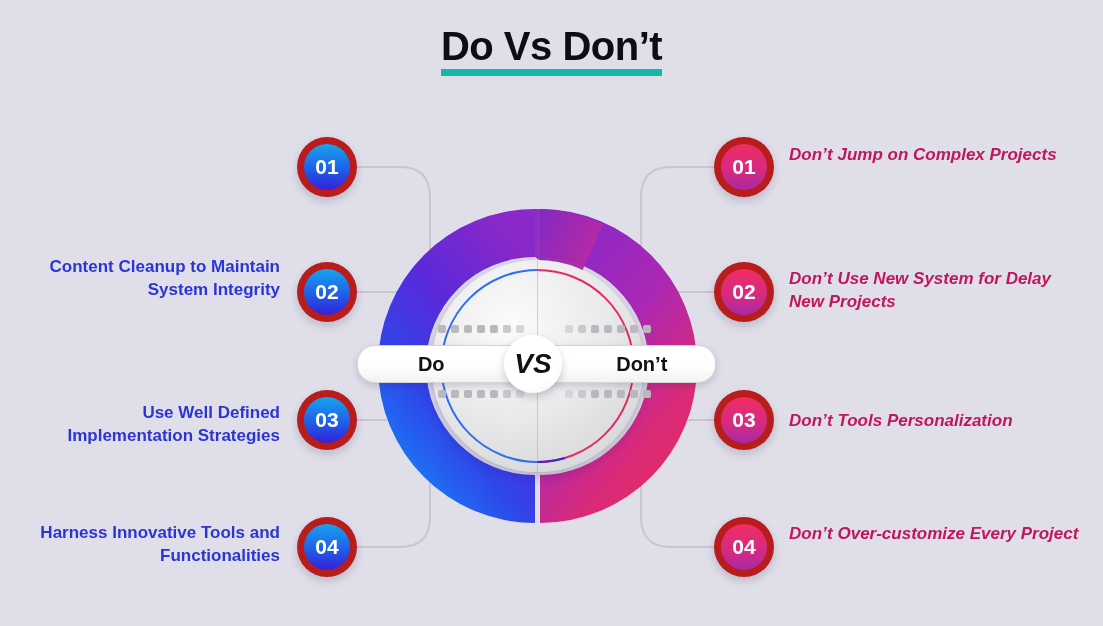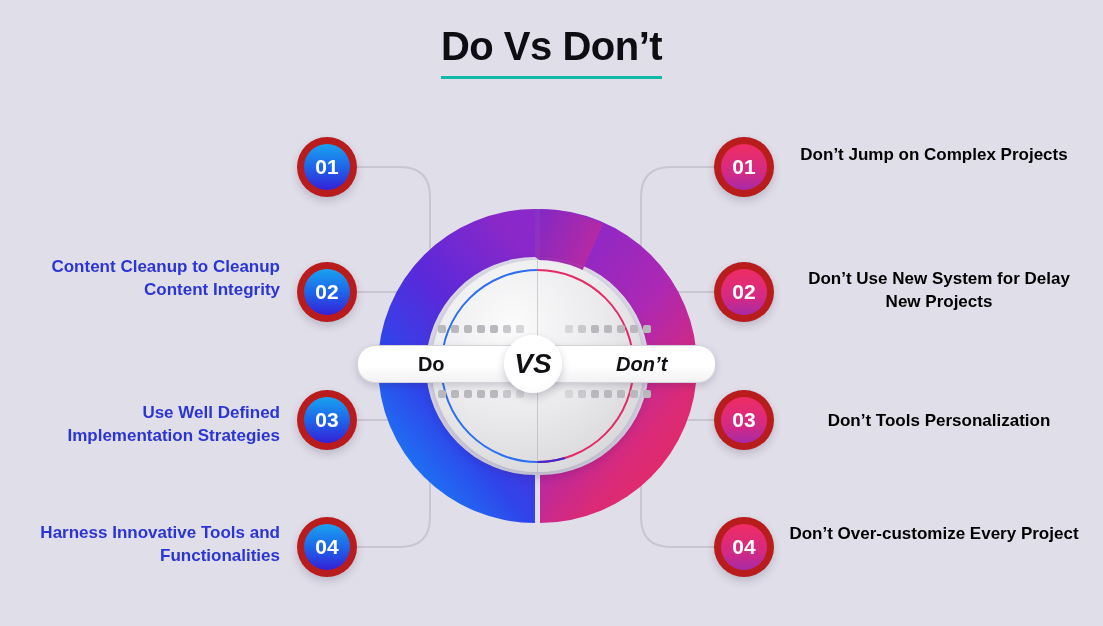--- a/index.html
+++ b/index.html
@@ -29,22 +29,21 @@
     top: 24px;
     width: 1103px;
     text-align: center;
   }
   #page-title {
     display: inline-block;
     font-size: 40px;
     font-weight: bold;
     color: #0d0d12;
     letter-spacing: -0.5px;
-    padding-bottom: 7px;
-    border-bottom: 3px solid #14b8a6;
+    border-bottom: 7px solid #14b8a6;
   }
 
   
   #connectors {
     position: absolute;
     left: 0;
     top: 0;
     width: 1103px;
     height: 626px;
     pointer-events: none;
@@ -99,21 +98,21 @@
     align-items: center;
   }
   #pill-do, #pill-dont {
     flex: 1;
     text-align: center;
     font-size: 20px;
     font-weight: bold;
     color: #111115;
   }
   #pill-do { padding-right: 46px; }
-  #pill-dont { padding-left: 18px; font-style: italic; }
+  #pill-dont { padding-left: 18px; }
 
   #vs-badge {
     position: absolute;
     left: 504px;
     top: 335px;
     width: 58px;
     height: 58px;
     border-radius: 50%;
     background: radial-gradient(circle at 40% 32%, #ffffff 0%, #ffffff 62%, #f3f3f5 100%);
     box-shadow: 0 4px 9px rgba(40,35,70,0.22);
@@ -162,22 +161,23 @@
     position: absolute;
     font-size: 17px;
     font-weight: bold;
     line-height: 1.38;
   }
   .label.left {
     color: #2b35d4;
     text-align: right;
   }
   .label.right {
-    color: #000000;
-    text-align: center;
+    color: #be185d;
+    text-align: left;
+    font-style: italic;
   }
 </style>
 </head>
 <body>
 
 <div id="stage">
 
   <div id="title-wrap">
     <div id="page-title">Do Vs Don’t</div>
   </div>
@@ -307,21 +307,21 @@
   </div>
   <div id="vs-badge">VS</div>
 
   <div class="badge left" style="left:297px; top:137px;">
     <span class="inner">01</span>
   </div>
 
   <div class="badge left" style="left:297px; top:262px;">
     <span class="inner">02</span>
   </div>
-  <div class="label left" style="left:20px; top:255px; width:260px;">Content Cleanup to Cleanup Content Integrity</div>
+  <div class="label left" style="left:20px; top:255px; width:260px;">Content Cleanup to Maintain System Integrity</div>
 
   <div class="badge left" style="left:297px; top:390px;">
     <span class="inner">03</span>
   </div>
   <div class="label left" style="left:20px; top:383px; width:260px;margin-top:18px;">Use Well Defined Implementation Strategies</div>
 
   <div class="badge left" style="left:297px; top:517px;">
     <span class="inner">04</span>
   </div>
   <div class="label left" style="left:20px; top:521px; width:260px;">Harness Innovative Tools and Functionalities</div>

